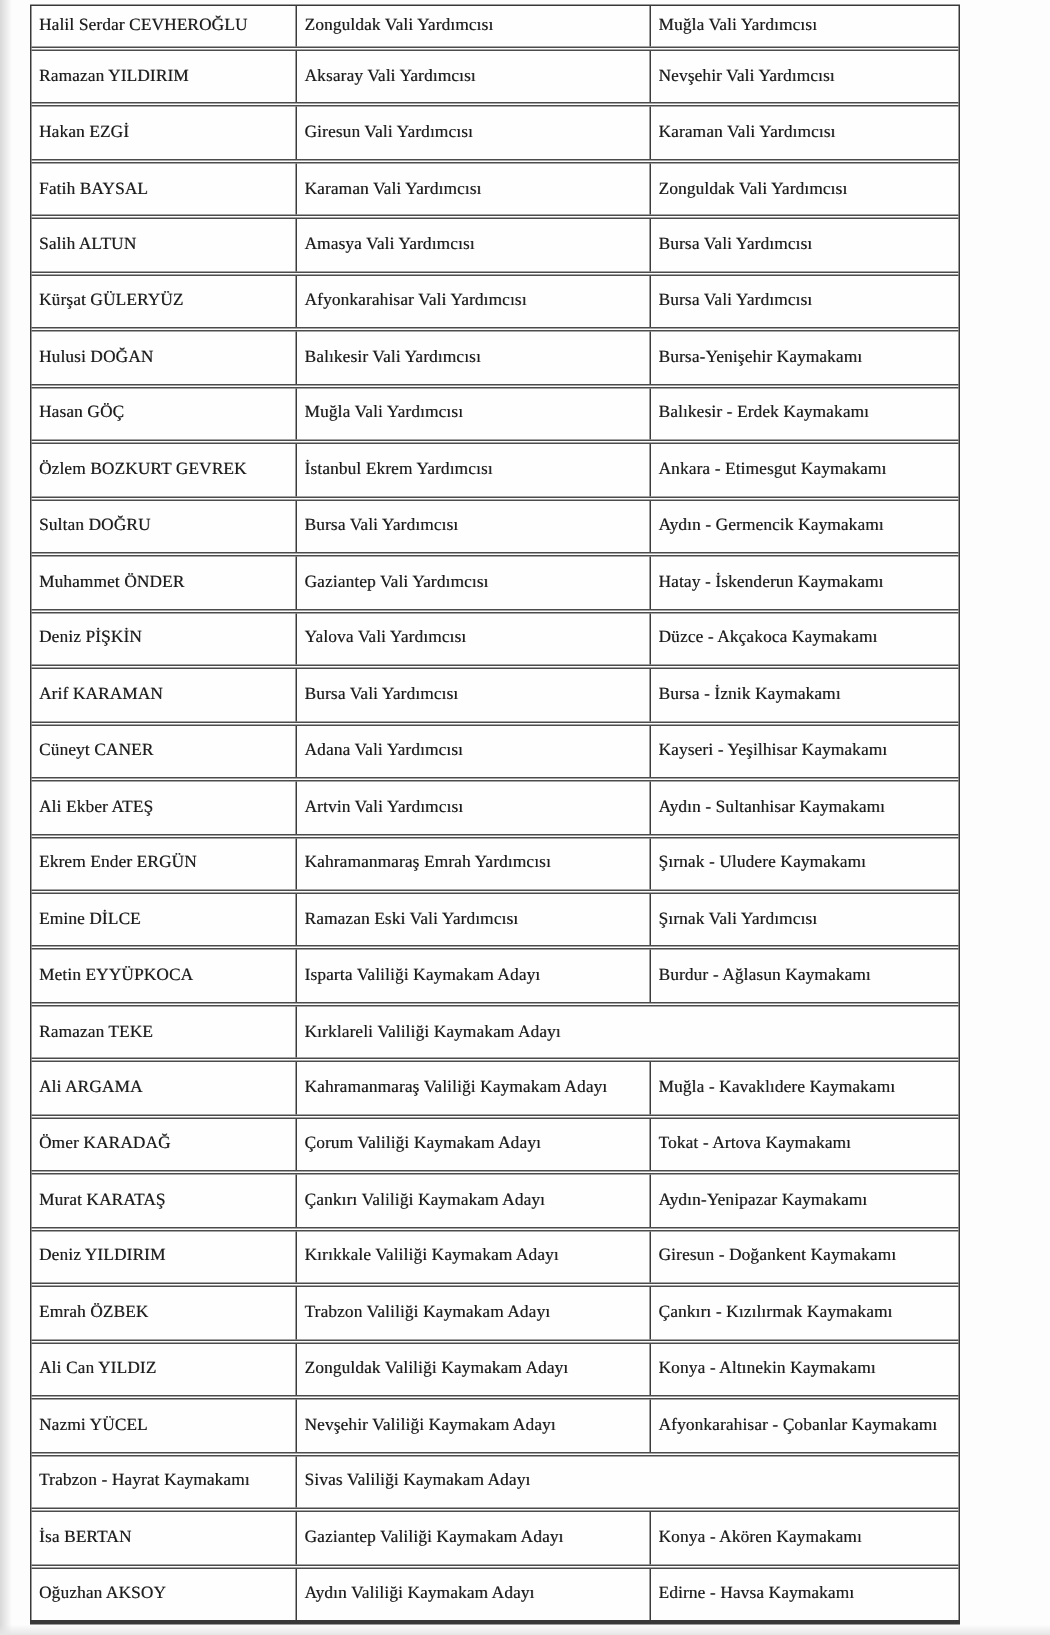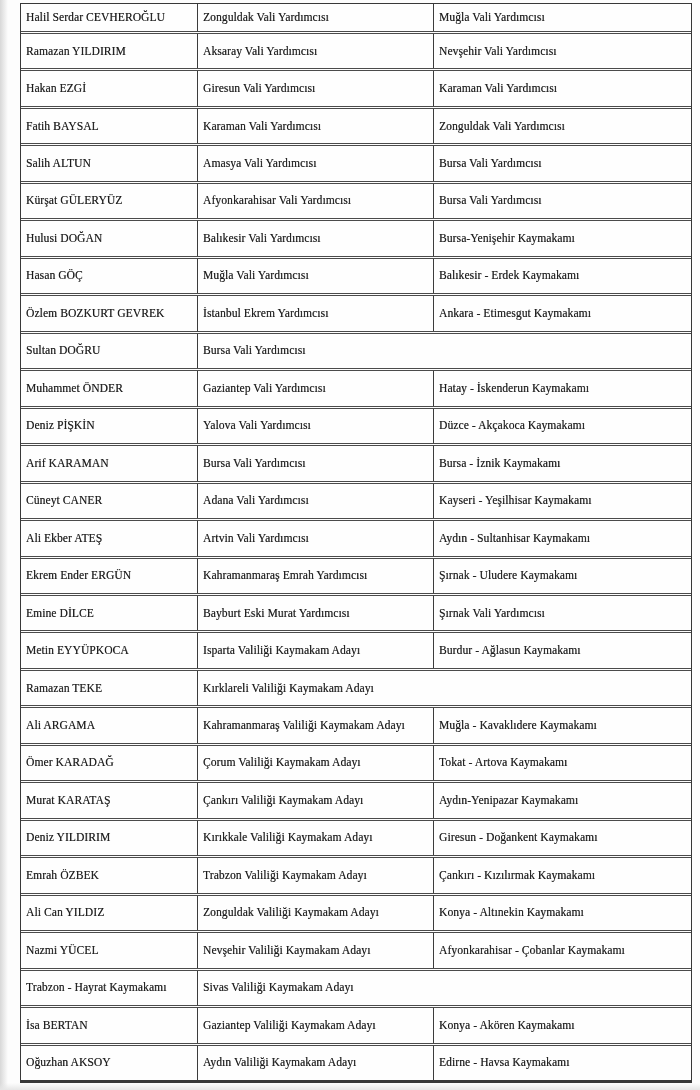--- a/index.html
+++ b/index.html
@@ -29,21 +29,21 @@
     position: absolute;
     left: 0; bottom: 0;
     width: 100%; height: 7px;
     background: linear-gradient(to bottom, rgba(255,255,255,0), #e6e6e6);
     pointer-events: none;
   }
   .appt-table {
     position: absolute;
     left: 20px;
     top: 3px;
-    width: 672px;
+    width: 620px;
     height: 1080px;
     box-sizing: border-box;
     border: 1.5px solid #383838;
     border-bottom-width: 3px;
     display: grid;
     grid-template-rows: 27px repeat(28, 1fr);
     background: #fefefe;
   }
   .row {
     display: grid;
@@ -178,20 +178,23 @@
           <span>Ankara - Etimesgut Kaymakamı</span>
         </div>
       </div>
       <div class="row">
         <div class="cell c0">
           <span>Sultan DOĞRU</span>
         </div>
         <div class="cell c1">
           <span>Bursa Vali Yardımcısı</span>
         </div>
+        <div class="cell c2">
+          <span>Aydın - Germencik Kaymakamı</span>
+        </div>
       </div>
       <div class="row">
         <div class="cell c0">
           <span>Muhammet ÖNDER</span>
         </div>
         <div class="cell c1">
           <span>Gaziantep Vali Yardımcısı</span>
         </div>
         <div class="cell c2">
           <span>Hatay - İskenderun Kaymakamı</span>
@@ -250,21 +253,21 @@
         </div>
         <div class="cell c2">
           <span>Şırnak - Uludere Kaymakamı</span>
         </div>
       </div>
       <div class="row">
         <div class="cell c0">
           <span>Emine DİLCE</span>
         </div>
         <div class="cell c1">
-          <span>Bayburt Eski Murat Yardımcısı</span>
+          <span>Ramazan Eski Vali Yardımcısı</span>
         </div>
         <div class="cell c2">
           <span>Şırnak Vali Yardımcısı</span>
         </div>
       </div>
       <div class="row">
         <div class="cell c0">
           <span>Metin EYYÜPKOCA</span>
         </div>
         <div class="cell c1">

